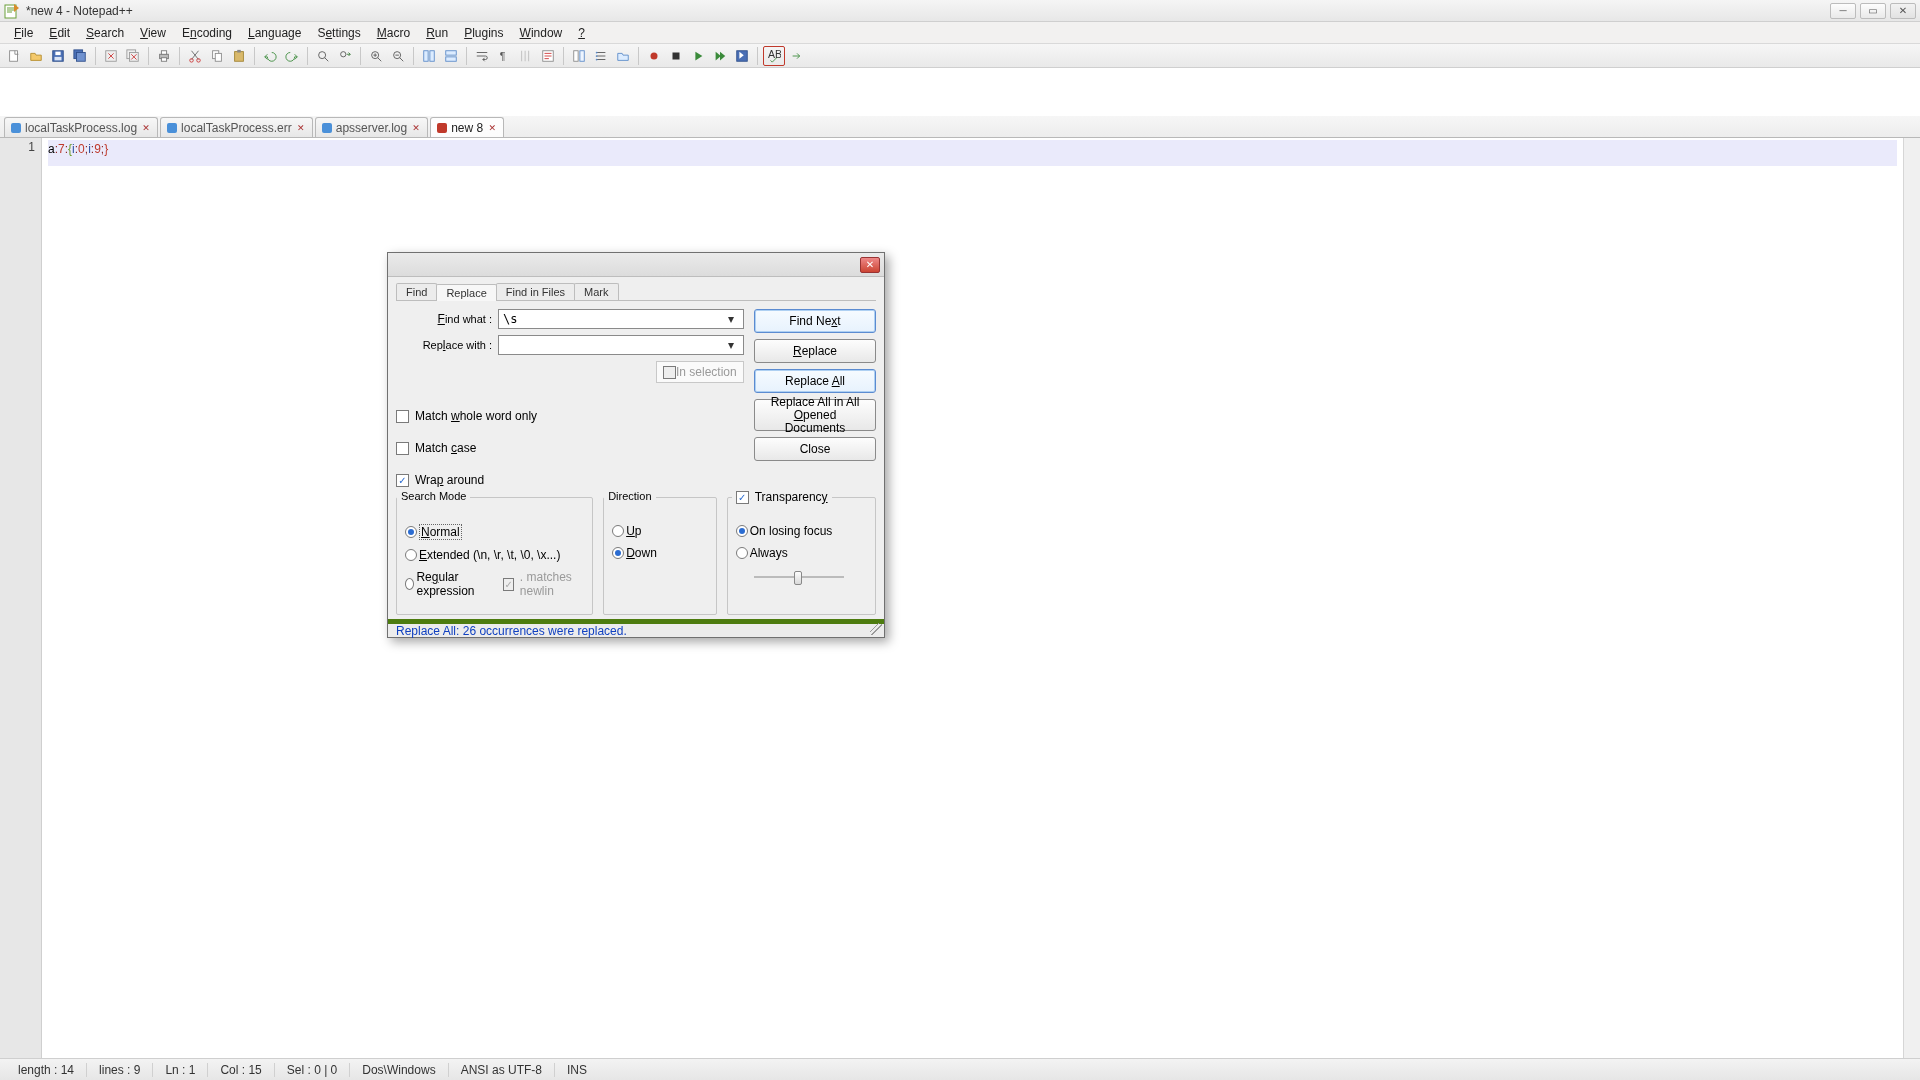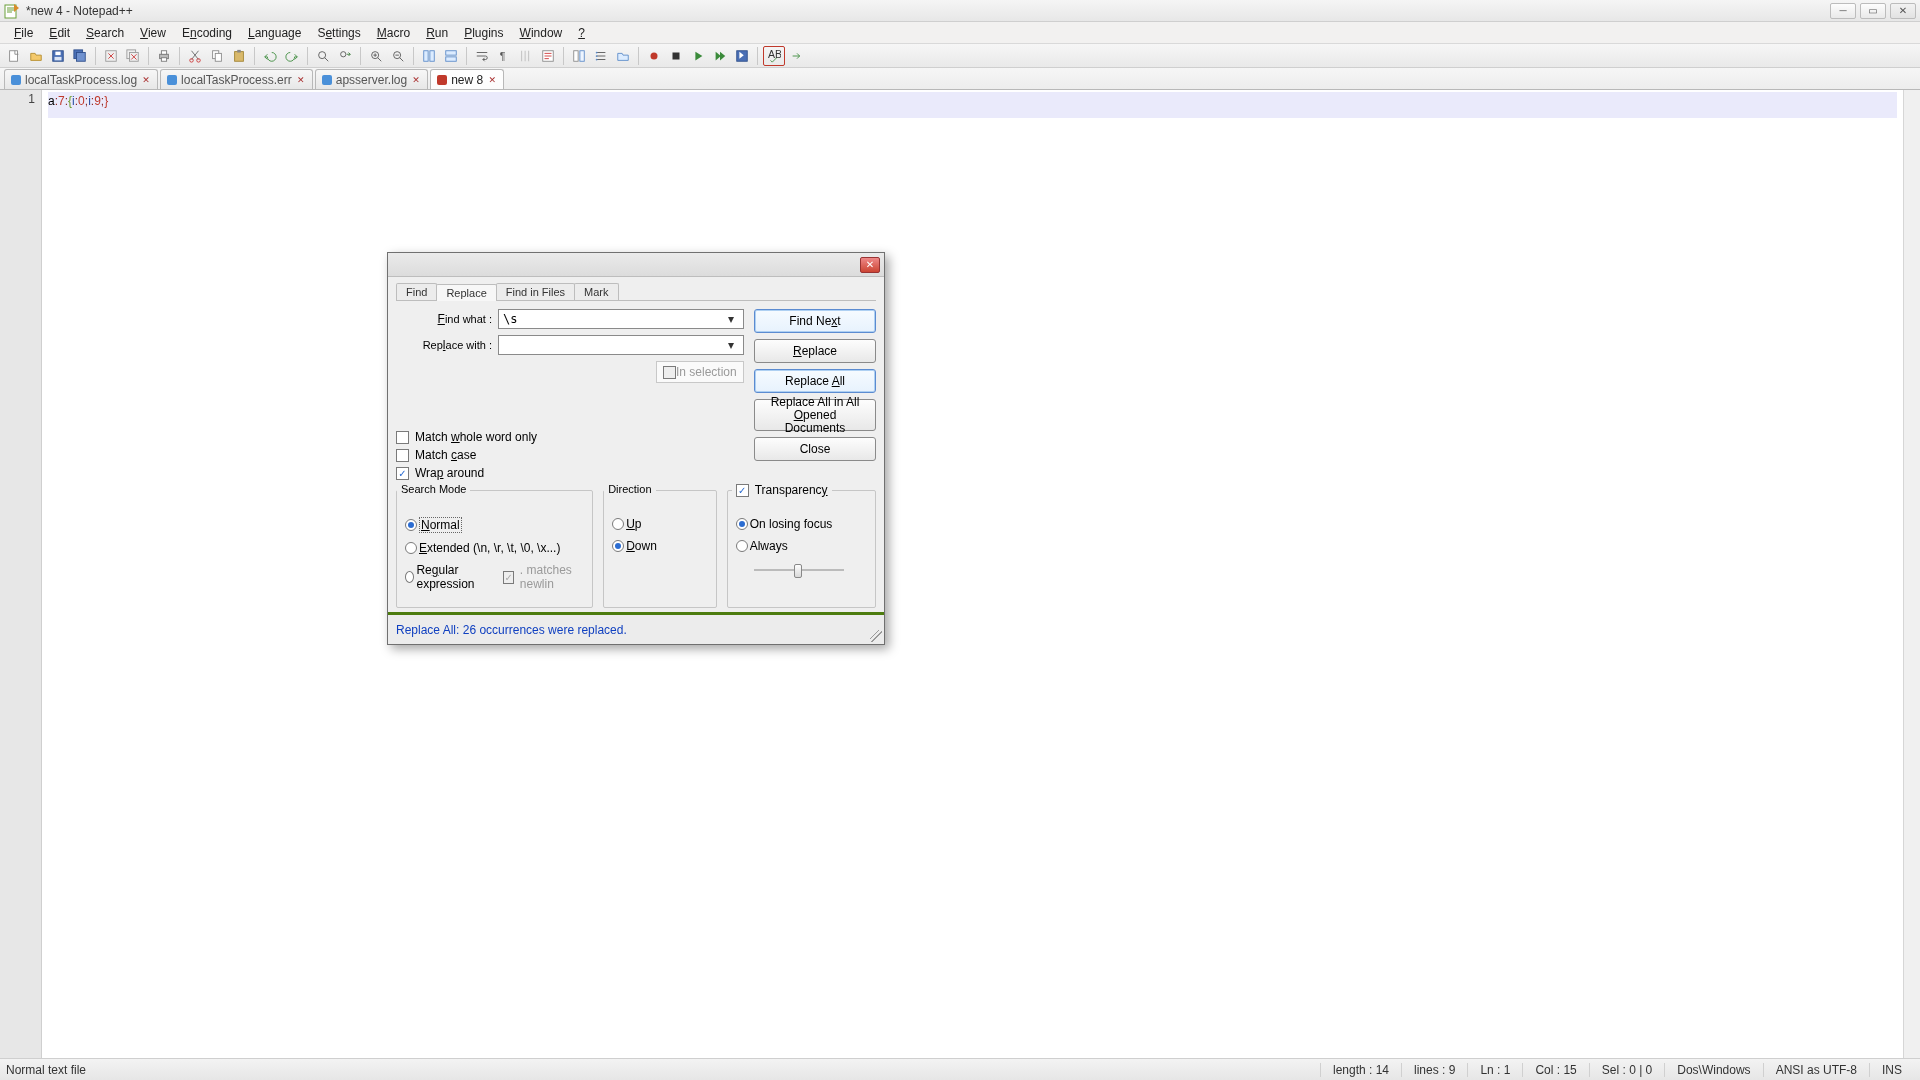--- a/index.html
+++ b/index.html
@@ -18,21 +18,21 @@
 .menubar .mi { padding:2px 8px; color:#222; cursor:default; }
 .menubar .mi u { text-decoration: underline; }
 
 
 .toolbar { height:24px; background:linear-gradient(#f6f6f6,#e9e9e9); display:flex; align-items:center; padding:0 4px; gap:2px; border-bottom:1px solid #cfcfcf; }
 .tbtn { width:20px; height:20px; display:flex; align-items:center; justify-content:center; border:1px solid transparent; border-radius:2px; }
 .tbtn svg { width:14px; height:14px; }
 .tsep { width:1px; height:18px; background:#c8c8c8; margin:0 3px; }
 
 
-.filetabs { height:22px; background:linear-gradient(#f6f6f6,#ededed); display:flex; align-items:flex-end; padding:0 4px; border-bottom:1px solid #b8b8b8; }
+.filetabs { height:22px; background:linear-gradient(#f6f6f6,#ededed); display:flex; align-items:flex-end; padding:0 4px; border-bottom:1px solid #b8b8b8;margin-top:48px; }
 .ftab { height:20px; display:flex; align-items:center; padding:0 6px; background:linear-gradient(#f7f7f7,#e7e7e7); border:1px solid #b8b8b8; border-bottom:none; border-radius:3px 3px 0 0; margin-right:2px; color:#555; gap:4px; }
 .ftab.active { background:linear-gradient(#fefefe,#fcfcfc); color:#222; }
 .ftab .dot { width:10px; height:10px; border-radius:2px; background:#4a90d9; display:inline-block; }
 .ftab.dirty .dot { background:#c0392b; }
 .ftab .x { width:10px; height:10px; font-size:9px; color:#a33; display:flex; align-items:center; justify-content:center; }
 
 
 .editor-wrap { position:relative; height: calc(1080px - 22px - 22px - 24px - 22px - 22px); display:flex; }
 .gutter { width:42px; background:#e7e7e7; border-right:1px solid #cfcfcf; text-align:right; padding:2px 6px 0 0; color:#444; font-family: Consolas, monospace; font-size:13px; }
 .editor { flex:1; background:#fff; padding:2px 6px; font-family: Consolas, monospace; font-size:13px; }
@@ -66,42 +66,42 @@
 .row .lbl { width:96px; text-align:right; font-size:11px; }
 .row .lbl u { text-decoration: underline; }
 .combo { flex:1; height:20px; border:1px solid #8a8a8a; background:#fff; display:flex; align-items:center; padding:0 4px; position:relative; font-size:11px; }
 .combo .val { flex:1; font-family: Consolas, monospace; }
 .combo .arrow { width:16px; text-align:center; color:#333; }
 .dlg-btn { height:24px; border:1px solid #8a8a8a; background:linear-gradient(#fdfdfd,#e8e8e8); border-radius:3px; font-size:11px; display:flex; align-items:center; justify-content:center; padding:0 6px; }
 .dlg-btn.primary { border:1px solid #5b8bd0; box-shadow: inset 0 0 0 1px #aed0f2; background:linear-gradient(#f6fbff,#e7f2fd); }
 .dlg-btn.tall { height:32px; line-height:13px; text-align:center; }
 .dlg-btn u { text-decoration: underline; }
 
-.checks { margin-top:41px; display:flex; flex-direction:column; gap:4px; font-size:11px; }
+.checks { margin-top:20px; display:flex; flex-direction:column; gap:18px; font-size:11px; }
 .chk { display:flex; align-items:center; gap:6px; }
 .cbox { width:13px; height:13px; border:1px solid #7a7a7a; background:#fff; display:flex; align-items:center; justify-content:center; font-size:10px; color:#2b6cd1; }
 .cbox.disabled { background:#eee; color:#aaa; }
 .chk.disabled { color:#9a9a9a; }
 
 .groups { display:flex; gap:10px; margin-top:10px; }
 .gbox { border:1px solid #c6c6c6; border-radius:2px; padding:18px 8px 8px 8px; position:relative; font-size:11px; }
 .gbox .gtitle { position:absolute; top:-8px; left:0; background:#efefef; padding:0 4px; font-size:11px; }
 .gbox .gtitle u { text-decoration: underline; }
 .radio-row { display:flex; align-items:center; gap:2px; margin:8px 0; }
 .rb { width:12px; height:12px; border:1px solid #7a7a7a; border-radius:50%; background:#fff; display:flex; align-items:center; justify-content:center; }
 .rb .dot2 { width:6px; height:6px; border-radius:50%; background:#2b6cd1; }
 .radio-row u { text-decoration: underline; }
 .slider { width:90px; height:18px; position:relative; margin-left:18px; }
 .slider .track { position:absolute; left:0; right:0; top:8px; height:2px; background:#bbb; }
 .slider .thumb { position:absolute; top:3px; left:40px; width:8px; height:14px; background:linear-gradient(#fdfdfd,#d9d9d9); border:1px solid #888; border-radius:2px; }
 
 .in-sel-row { display:flex; justify-content:flex-end; }
 .in-sel-box { width:88px; height:22px; border:1px solid #c8c8c8; background:#fafafa; display:flex; align-items:center; gap:0; padding:0 6px; color:#9a9a9a; font-size:11px; }
 
-.dlg-status { height:32px; background:#ececec; border-top:3px solid #4d7c0f; display:flex; align-items:center; padding:0 8px; color:#1040c0; font-size:11px; position:relative; }
+.dlg-status { height:18px; background:#ececec; border-top:5px solid #4d7c0f; display:flex; align-items:center; padding:0 8px; color:#1040c0; font-size:11px; position:relative; }
 .resz { position:absolute; right:2px; bottom:2px; width:12px; height:12px; background:
   linear-gradient(135deg, transparent 0 6px, #9a9a9a 6px 7px, transparent 7px 9px, #9a9a9a 9px 10px, transparent 10px 12px); }
 
 
 .vscroll { width:17px; background:#f0f0f0; border-left:1px solid #d6d6d6; }
 
 </style>
 </head>
 <body>
 
@@ -502,21 +502,20 @@
       </div>
     </div>
     <div class="dlg-status">
       <span>Replace All: 26 occurrences were replaced.</span>
       <div class="resz"></div>
     </div>
   </div>
 </div>
 
 <div class="statusbar">
-  <span class="sb-left">Normal text file</span>
   <span class="sb-cell">length : 14</span>
   <span class="sb-cell">lines : 9</span>
   <span class="sb-cell">Ln : 1</span>
   <span class="sb-cell">Col : 15</span>
   <span class="sb-cell">Sel : 0 | 0</span>
   <span class="sb-cell">Dos\Windows</span>
   <span class="sb-cell">ANSI as UTF-8</span>
   <span class="sb-cell">INS</span>
 </div>
 

